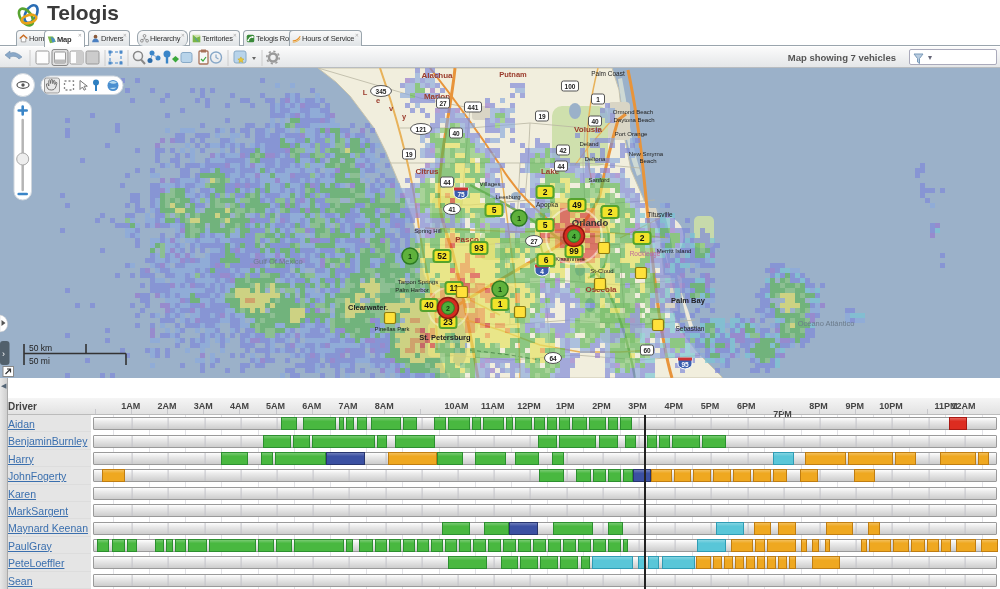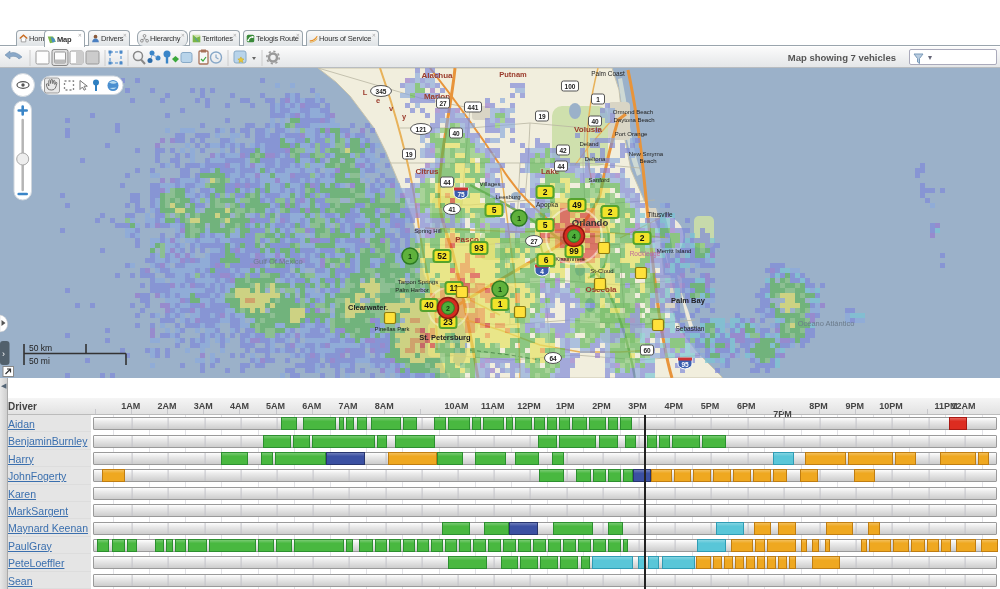--- a/index.html
+++ b/index.html
@@ -41,20 +41,28 @@
 .rname { position:absolute; left:0; width:91px; height:17.4px; background:#e5e5e5; border-bottom:1px solid #ddd; }
 .rname span { position:absolute; left:8px; top:3px; font-size:10.5px; color:#3a6fae; text-decoration:underline; white-space:nowrap; }
 .rbar { position:absolute; left:93px; width:904px; height:13px; background:repeating-linear-gradient(90deg,transparent 0 35.2px,#c2c2c8 35.2px 36.2px),linear-gradient(#fefefe,#ececec 30%,#cdcdcd); background-position:2.6px 0,0 0; border:1px solid #9a9a9a; border-radius:1px; }
 .seg { position:absolute; top:-1px; height:13px; }
 #timeline { position:absolute; left:644px; top:415px; width:1.5px; height:174px; background:#222; z-index:5; }
 #lstrip { position:absolute; left:0; top:378px; width:8px; height:211px; background:linear-gradient(90deg,#e8e8e8,#cfcfcf); border-right:1px solid #aaa; }
 #lstrip .arr { position:absolute; top:4px; left:1px; font-size:7px; color:#567; }
 </style></head>
 <body>
 <div id="page">
+  <div id="hdr">
+    <svg id="logo" width="32" height="26" viewBox="0 0 32 26">
+      <ellipse cx="17" cy="11" rx="5.5" ry="9.5" transform="rotate(28 17 11)" fill="none" stroke="#2a6db5" stroke-width="2.6"></ellipse>
+      <ellipse cx="12" cy="14" rx="5.5" ry="9.5" transform="rotate(-35 12 14)" fill="none" stroke="#58a431" stroke-width="2.6"></ellipse>
+      <ellipse cx="15" cy="16" rx="4" ry="7.5" transform="rotate(75 15 16)" fill="none" stroke="#e8a21a" stroke-width="2.6"></ellipse>
+    </svg>
+    <span id="logotext">Telogis</span>
+  </div>
   <div id="tabrow">
       <div class="tab" style="left:16px;width:38px;">
         <svg width="9" height="9" viewBox="0 0 12 12">
           <path d="M1,6 L6,1.5 L11,6" fill="none" stroke="#c96a1e" stroke-width="1.8"></path>
           <path d="M3,6 v4.5 h6 v-4.5" fill="#fff" stroke="#888" stroke-width="1"></path>
         </svg>
         <span class="tl">Home</span>
         <span class="tx">✕</span>
       </div>
       <div class="tab active" style="left:44px;width:41px;">
@@ -95,21 +103,21 @@
       <div class="tab" style="left:243px;width:60px;">
         <svg width="9" height="9" viewBox="0 0 12 12">
           <rect x="1" y="1" width="10" height="10" rx="2" fill="#3a8a3a"></rect>
           <path d="M3,8 q3,-5 6,-4" fill="none" stroke="#fff" stroke-width="1.4"></path>
           <circle cx="3" cy="8.5" r="1.3" fill="#fff"></circle>
           <circle cx="9" cy="4" r="1.3" fill="#fff"></circle>
         </svg>
         <span class="tl">Telogis Route</span>
         <span class="tx">✕</span>
       </div>
-      <div class="tab" style="left:306px;width:73px;">
+      <div class="tab" style="left:289px;width:73px;">
         <svg width="9" height="9" viewBox="0 0 12 12">
           <path d="M1,9 q5,1 10,-6" fill="none" stroke="#e88a1a" stroke-width="1.6"></path>
           <path d="M1,11 q6,0 10,-5" fill="none" stroke="#e8b25a" stroke-width="1.6"></path>
         </svg>
         <span class="tl">Hours of Service</span>
         <span class="tx">✕</span>
       </div>
     </div>
   <div id="tbar">
 <svg width="300" height="22" viewBox="0 0 300 22" style="position:absolute;left:0;top:0">

